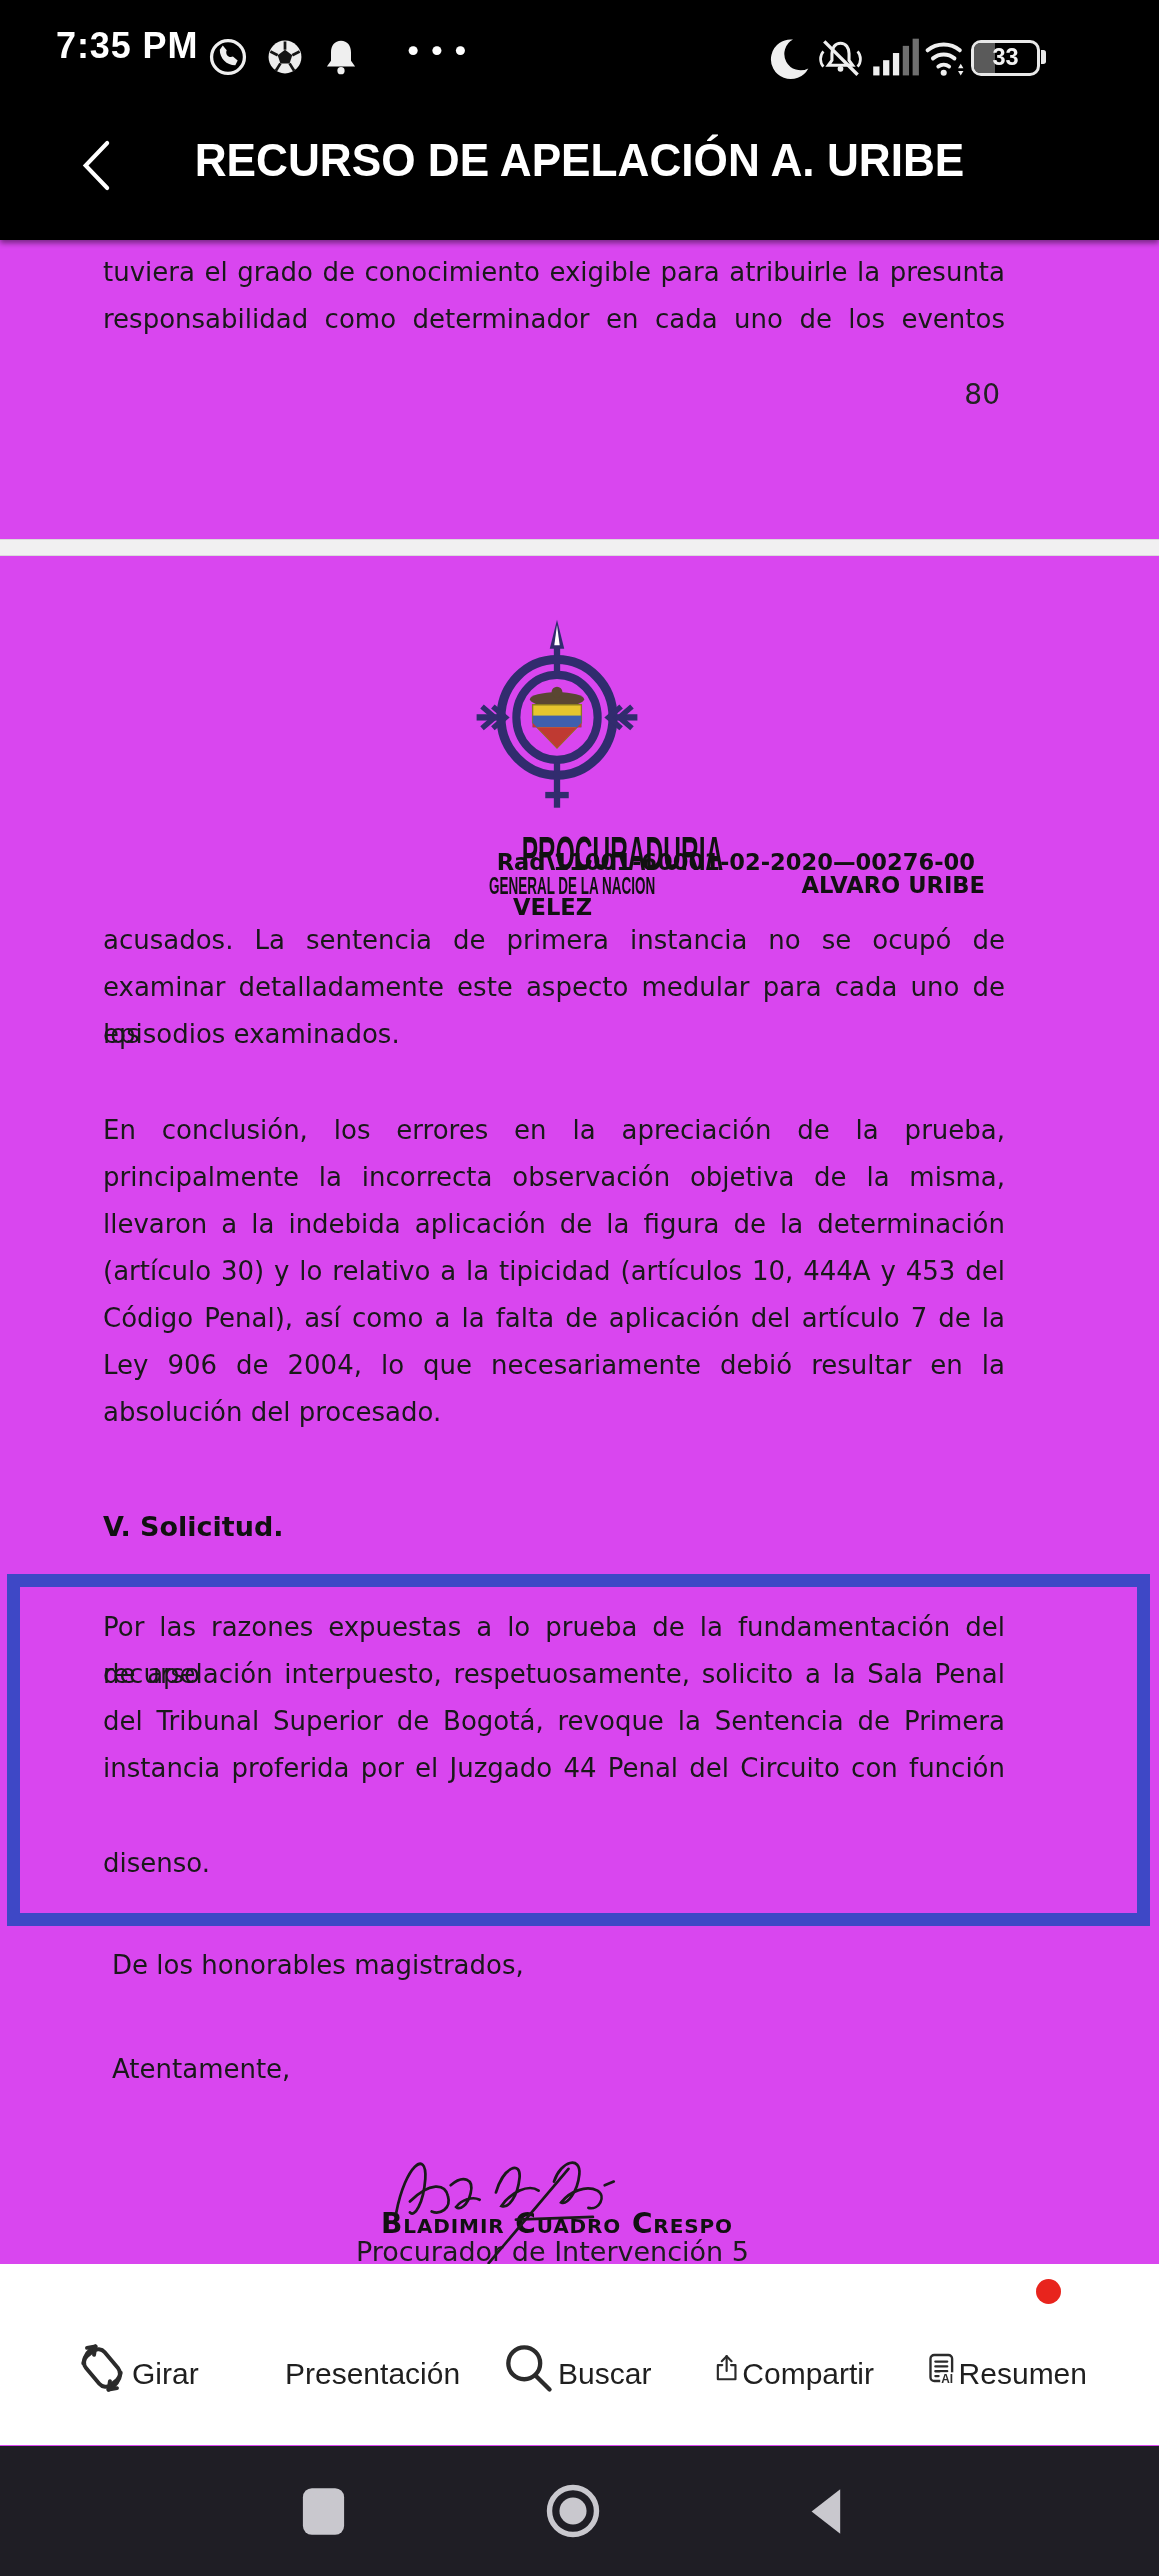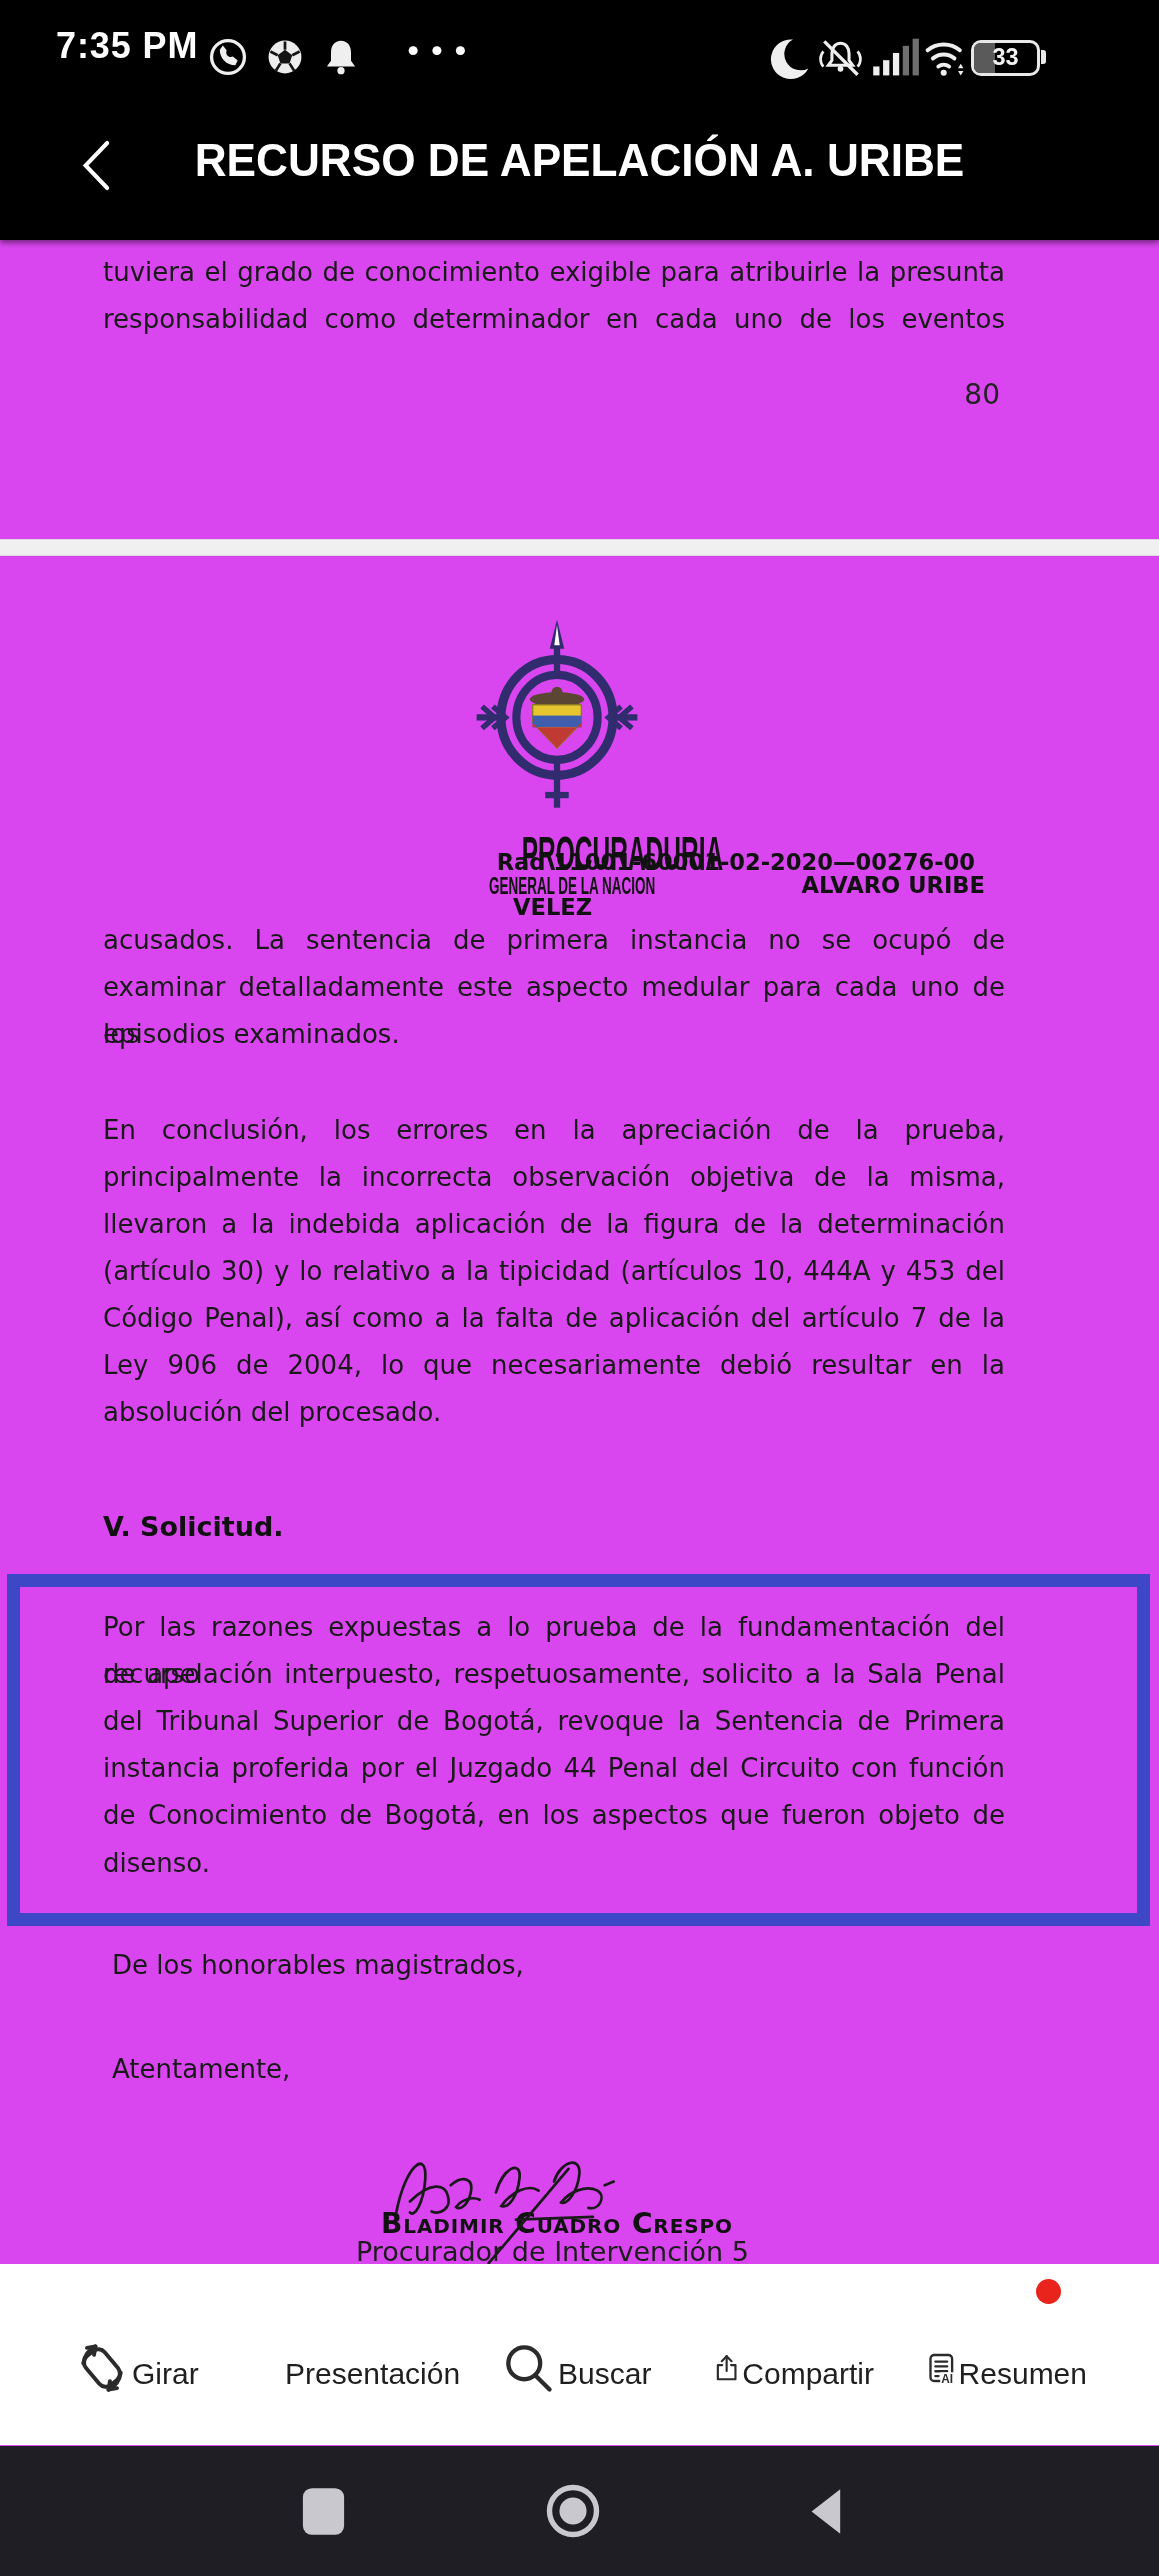--- a/index.html
+++ b/index.html
@@ -179,21 +179,20 @@
     <div class="ln jl" style="top:1102px">Ley 906 de 2004, lo que necesariamente debió resultar en la</div>
     <div class="ln nl" style="top:1149px">absolución del procesado.</div>
 
     <div class="heading">V. Solicitud.</div>
 
     <div class="bluebox"></div>
     <div class="ln jl" style="top:1364px">Por las razones expuestas a lo prueba de la fundamentación del recurso</div>
     <div class="ln jl" style="top:1411px">de apelación interpuesto, respetuosamente, solicito a la Sala Penal</div>
     <div class="ln jl" style="top:1458px">del Tribunal Superior de Bogotá, revoque la Sentencia de Primera</div>
     <div class="ln jl" style="top:1505px">instancia proferida por el Juzgado 44 Penal del Circuito con función</div>
-    <div class="ln jl" style="top:1552px">de Conocimiento de Bogotá, en los aspectos que fueron objeto de</div>
     <div class="ln nl" style="top:1600px">disenso.</div>
 
     <div class="closing" style="top:1710px">De los honorables magistrados,</div>
     <div class="closing" style="top:1814px">Atentamente,</div>
 
     <svg class="sigimg" width="299" height="136" viewBox="0 0 330 150">
       <g fill="none" stroke="#1a1a1a" stroke-width="3" stroke-linecap="round">
         <path d="M18,92 C28,40 52,22 50,55 C48,82 38,98 33,92"></path>
         <path d="M33,80 C55,58 72,60 75,74 C79,88 66,95 57,91"></path>
         <path d="M78,62 C92,50 104,55 100,71 C97,84 88,90 84,86 C90,78 102,74 110,78"></path>

